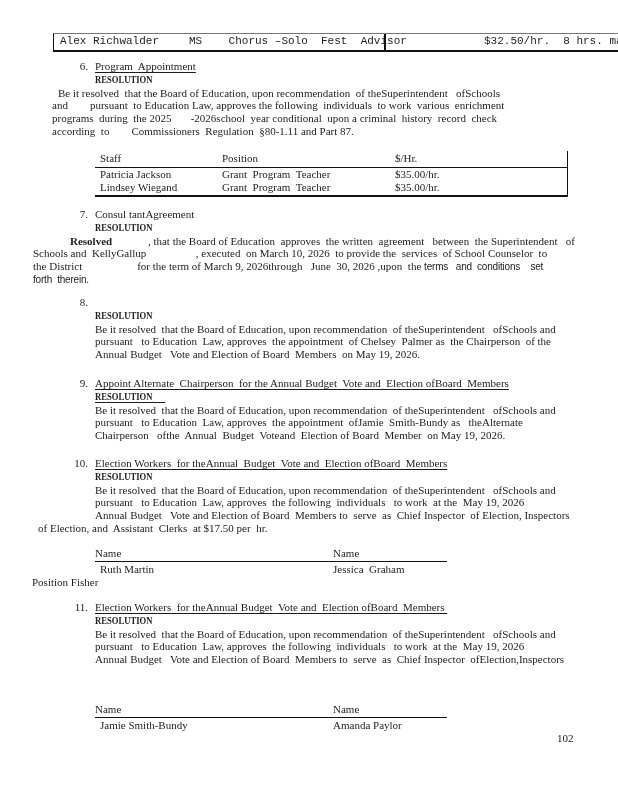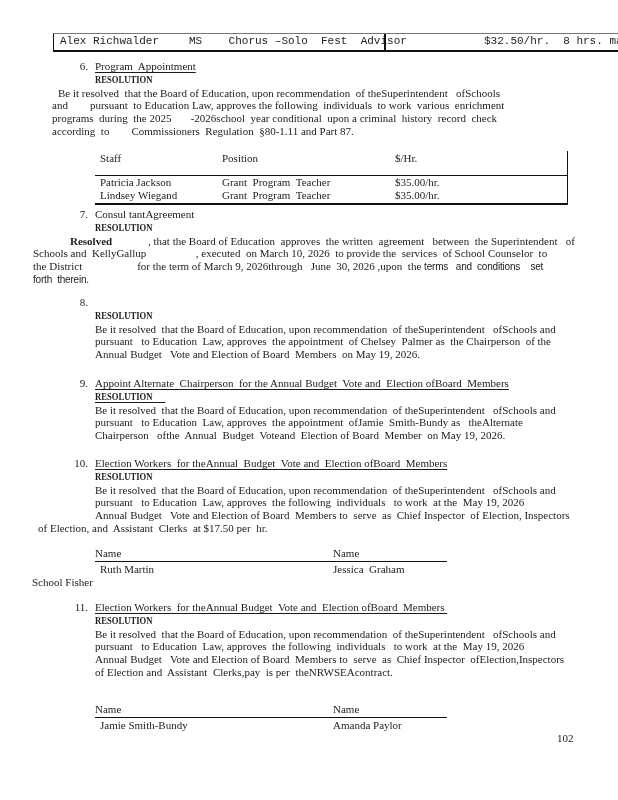--- a/index.html
+++ b/index.html
@@ -34,21 +34,21 @@
   .line { } .ml33 { margin-left:33px; } .ml38 { margin-left:38px; }
   .ml40 { margin-left:52px; } .ml58 { margin-left:58px; } .ml70 { margin-left:70px; }
   .ml95 { margin-left:95px; }
   .bold { font-weight:bold; }
   .narrow { font-family:"Liberation Sans", sans-serif; font-size:10px; letter-spacing:-0.2px; }
 
   
   .staff-table { position:absolute; left:95px; top:151px; width:473px;
                  border-right:1.5px solid #111; border-bottom:2px solid #111; box-sizing:border-box; }
   .st-row { display:flex; line-height:13.2px; }
-  .st-header { border-bottom:1.5px solid #111; padding-top:1px; padding-bottom:10px; }
+  .st-header { border-bottom:1.5px solid #111; padding-top:1px; padding-bottom:2px; }
   .st-c1 { width:127px; padding-left:5px; box-sizing:border-box; }
   .st-c2 { width:173px; }
   .st-c3 { flex:1; }
 
   
   .name-table { position:absolute; left:0; width:492px; line-height:13px; }
   .nt-h { display:inline-block; border-bottom:1.3px solid #111; padding-bottom:1px; box-sizing:border-box; }
   .nt-h1 { margin-left:95px; width:238px; }
   .nt-h2 { width:114px; }
   .nt-row { margin-top:1px; }
@@ -155,35 +155,34 @@
     <div class="line t ml38">of Election, and  Assistant  Clerks  at $17.50 per  hr.</div>
   </section>
 
   <div class="name-table" style="top:547px">
     <div class="nt-header">
       <span class="nt-h nt-h1 t">Name</span><span class="nt-h nt-h2 t">Name</span>
     </div>
     <div class="nt-row">
       <span class="nt-v1 t">Ruth Martin</span><span class="nt-v2 t">Jessica  Graham</span>
     </div>
-    <div class="nt-extra t">School Fisher</div>
+    <div class="nt-extra t">Position Fisher</div>
   </div>
 
   <section class="sec" style="top:601px">
     <div class="hrow">
       <span class="num t">11.</span>
       <span class="title u t">Election Workers  for theAnnual Budget  Vote and  Election ofBoard  Members </span>
     </div>
     <div class="resolution-row">
       <span class="resolution t">RESOLUTION</span>
     </div>
     <div class="line t ml95">Be it resolved  that the Board of Education, upon recommendation  of theSuperintendent   ofSchools and</div>
     <div class="line t ml95">pursuant   to Education  Law, approves  the following  individuals   to work  at the  May 19, 2026</div>
     <div class="line t ml95">Annual Budget   Vote and Election of Board  Members to  serve  as  Chief Inspector  ofElection,Inspectors</div>
-    <div class="line t ml95">of Election and  Assistant  Clerks,pay  is per  theNRWSEAcontract.</div>
   </section>
 
   <div class="name-table" style="top:703px">
     <div class="nt-header">
       <span class="nt-h nt-h1 t">Name</span><span class="nt-h nt-h2 t">Name</span>
     </div>
     <div class="nt-row">
       <span class="nt-v1 t">Jamie Smith-Bundy</span><span class="nt-v2 t">Amanda Paylor</span>
     </div>
   </div>

